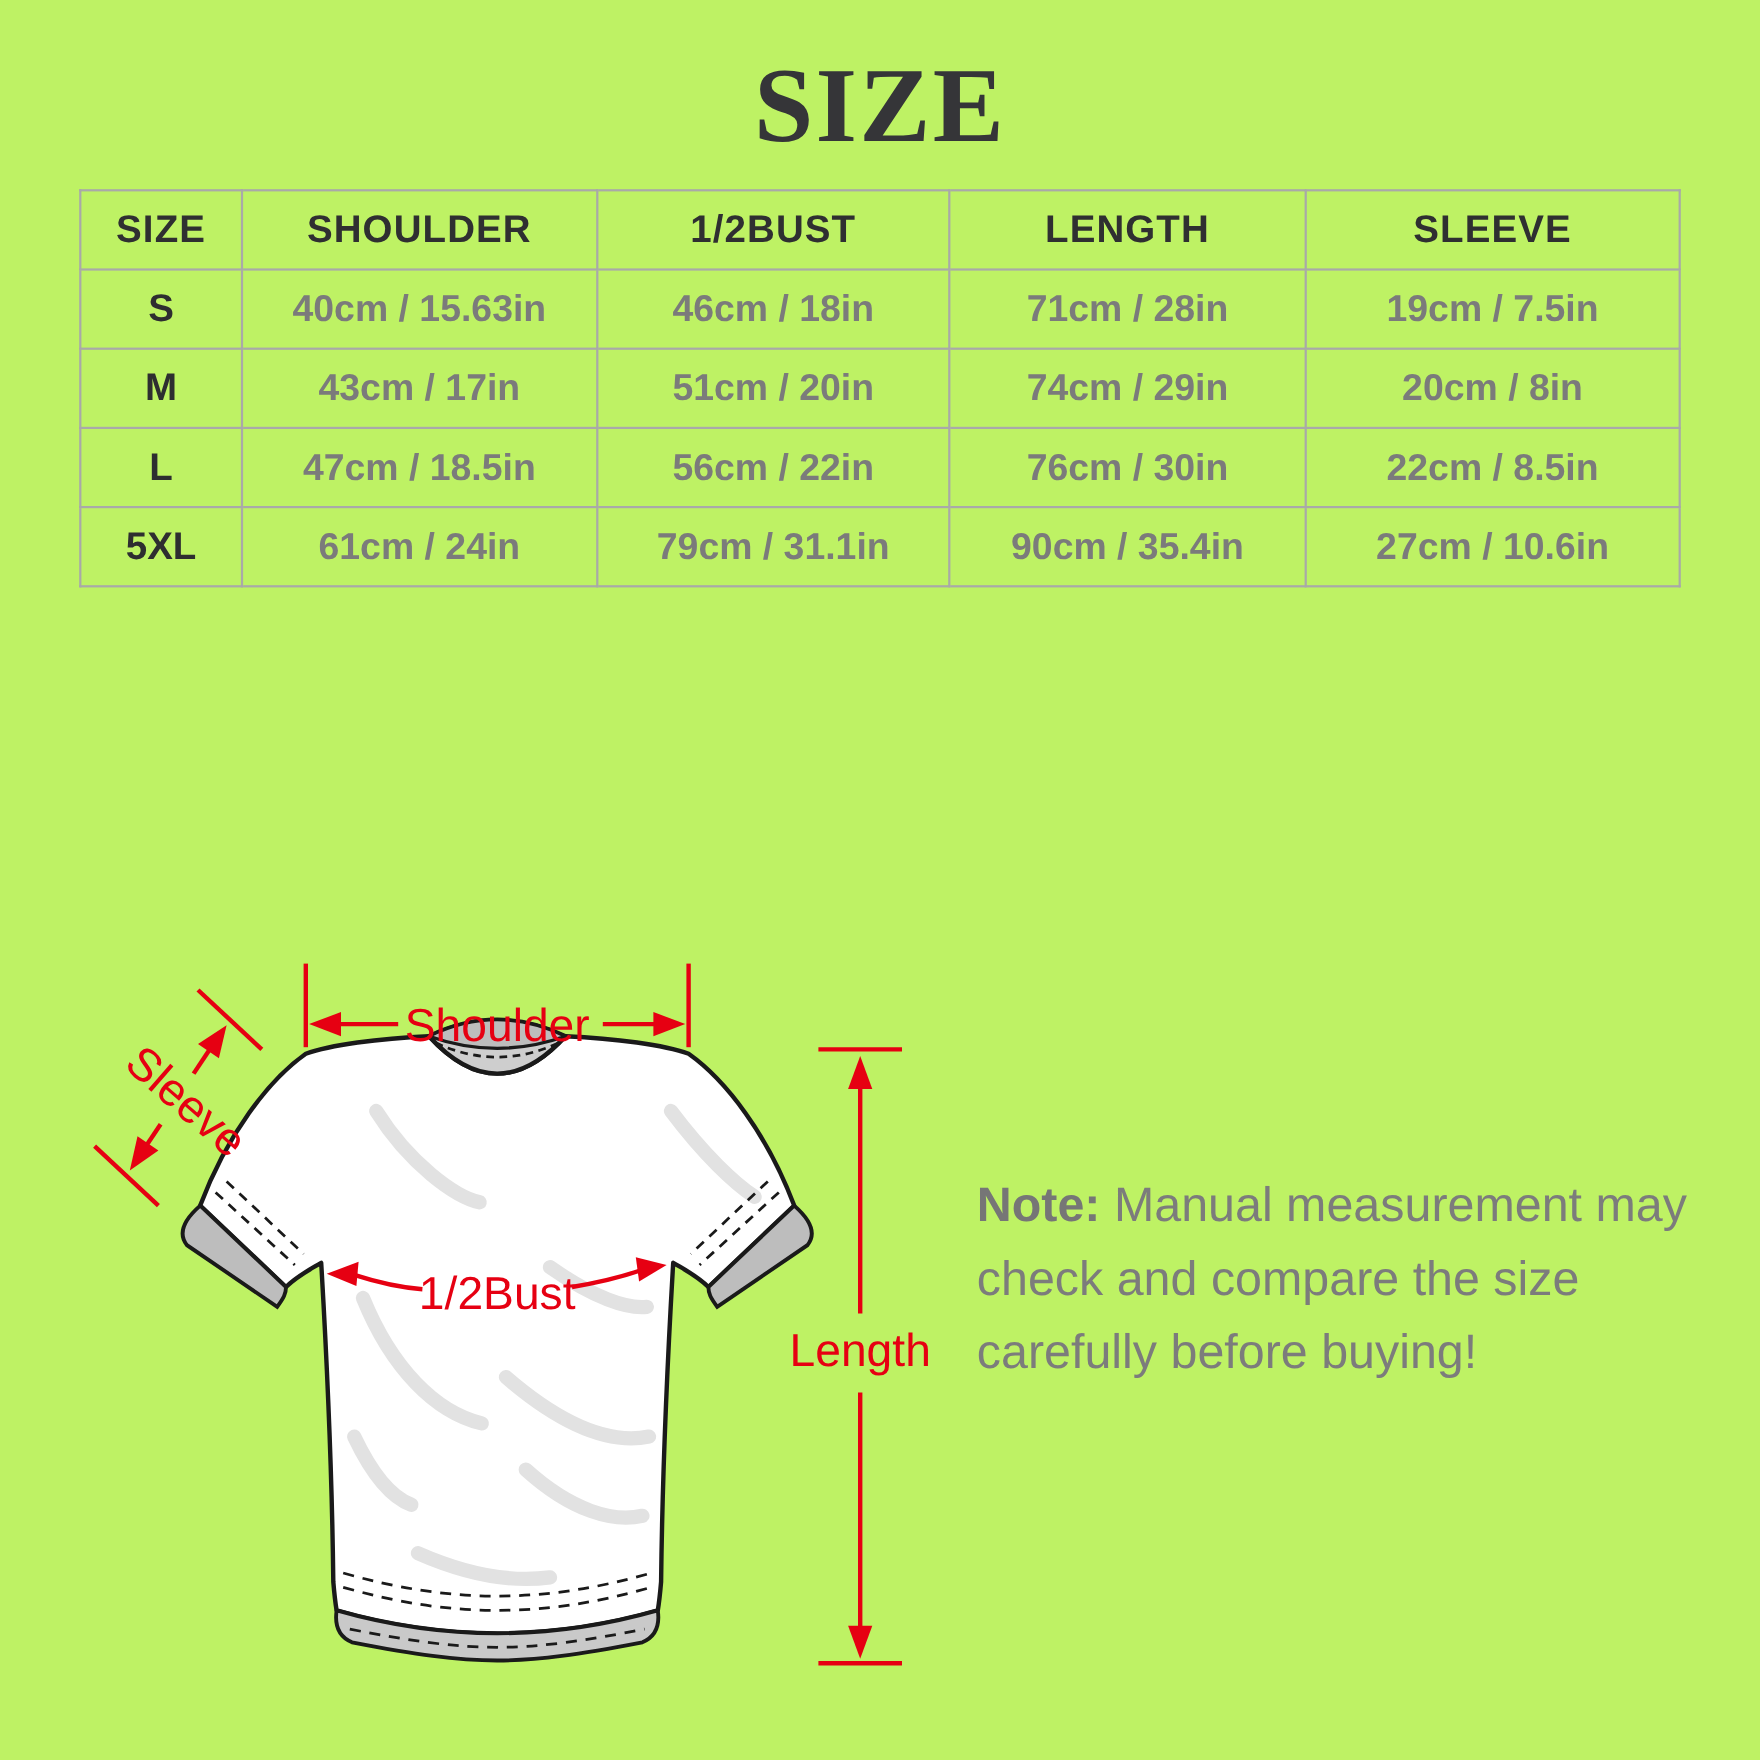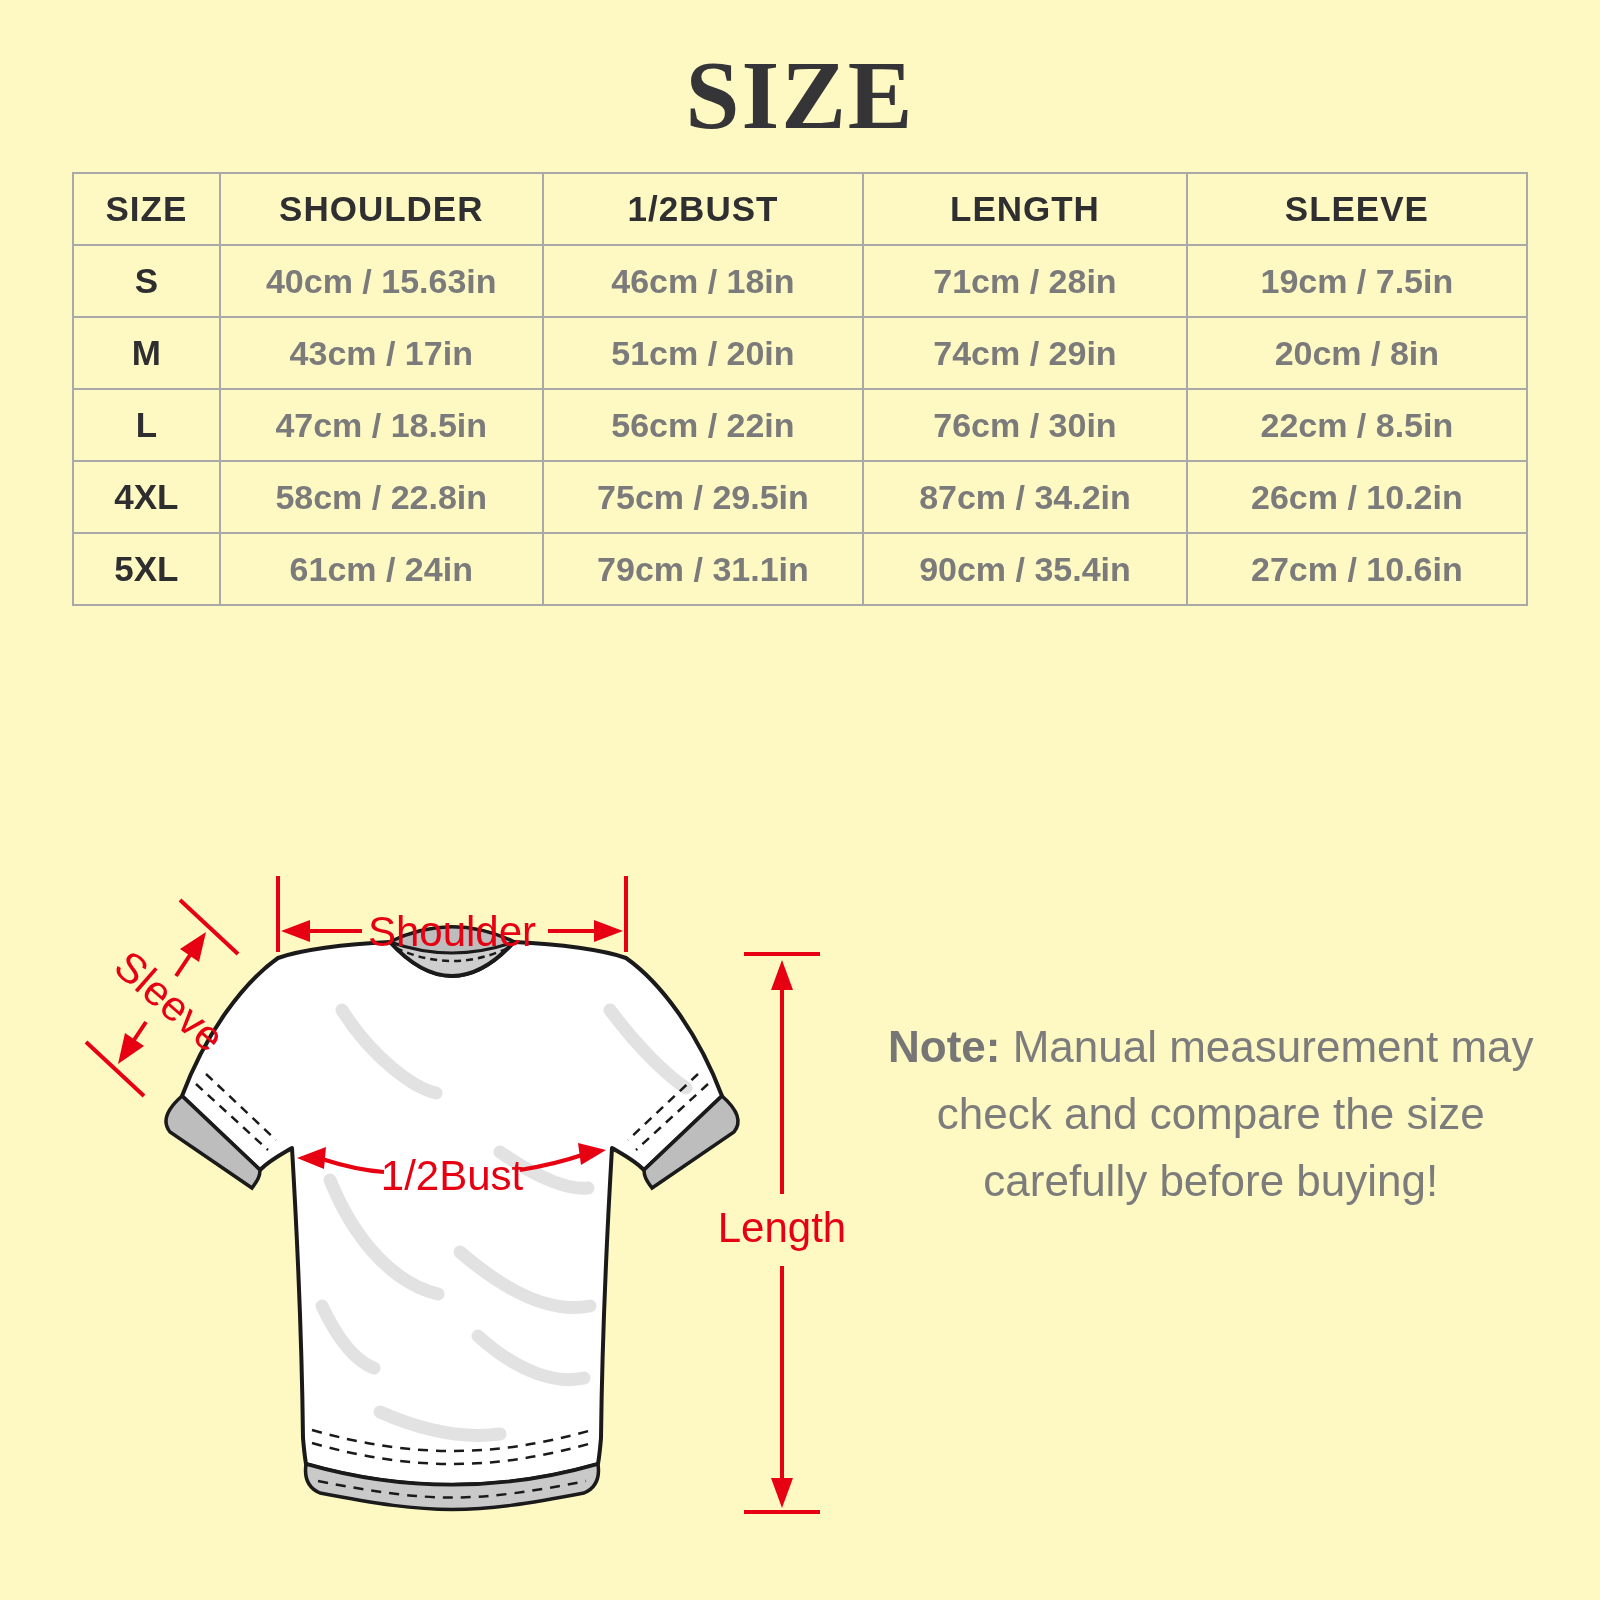--- a/index.html
+++ b/index.html
@@ -1,31 +1,31 @@
 <!DOCTYPE html>
 <html><head>
 <meta charset="utf-8">
 <style>
   html,body{margin:0;padding:0;background:#ffffff;}
-  .page{position:relative;width:1600px;height:1600px;background:#fef9c3;overflow:hidden;
+  .page{position:relative;width:1600px;height:1600px;background:#bef264;overflow:hidden;
         font-family:"Liberation Sans",sans-serif;}
   
   .title{position:absolute;top:46px;left:0;width:1600px;text-align:center;
          font-family:"Liberation Serif",serif;font-weight:700;font-size:97px;line-height:100px;
          color:#353538;letter-spacing:2px;}
   
   .size-table{position:absolute;left:72px;top:172px;width:1456px;border-collapse:collapse;
               table-layout:fixed;}
   .size-table th,.size-table td{border:2px solid #a9a9a9;height:70px;text-align:center;
               vertical-align:middle;padding:0;font-weight:bold;}
   .size-table th{font-size:35px;font-weight:700;color:#2f2f31;letter-spacing:1px;}
   .size-table td{font-size:34px;color:#7b7b7b;}
   .size-table td:first-child{font-weight:700;color:#2e2e30;font-size:35px;}
   
-  .note{position:absolute;left:888px;top:1013px;color:#7c7c7c;font-size:44px;line-height:67px;text-align:center;}
+  .note{position:absolute;left:888px;top:1062px;color:#7c7c7c;font-size:44px;line-height:67px;}
   .note .line{white-space:nowrap;}
   .note b{font-weight:700;color:#767676;}
   
   .diagram{position:absolute;left:0;top:850px;width:1600px;height:740px;}
   .shirt-line{fill:#ffffff;stroke:#1a1a1a;stroke-width:4;stroke-linejoin:round;}
   .ann{stroke:#e60012;stroke-width:4;fill:none;}
   .ann-fill{fill:#e60012;stroke:none;}
   .ann-text{fill:#e60012;font-family:"Liberation Sans",sans-serif;font-size:42px;}
 </style>
 </head>
@@ -73,27 +73,20 @@
       <td>L</td>
       <td>47cm / 18.5in</td>
       <td>56cm / 22in</td>
       <td>76cm / 30in</td>
       <td>22cm / 8.5in</td>
     </tr>
 
 
 
 
-    <tr>
-      <td>4XL</td>
-      <td>58cm / 22.8in</td>
-      <td>75cm / 29.5in</td>
-      <td>87cm / 34.2in</td>
-      <td>26cm / 10.2in</td>
-    </tr>
 
     <tr>
       <td>5XL</td>
       <td>61cm / 24in</td>
       <td>79cm / 31.1in</td>
       <td>90cm / 35.4in</td>
       <td>27cm / 10.6in</td>
     </tr>
   </tbody>
   </table>

